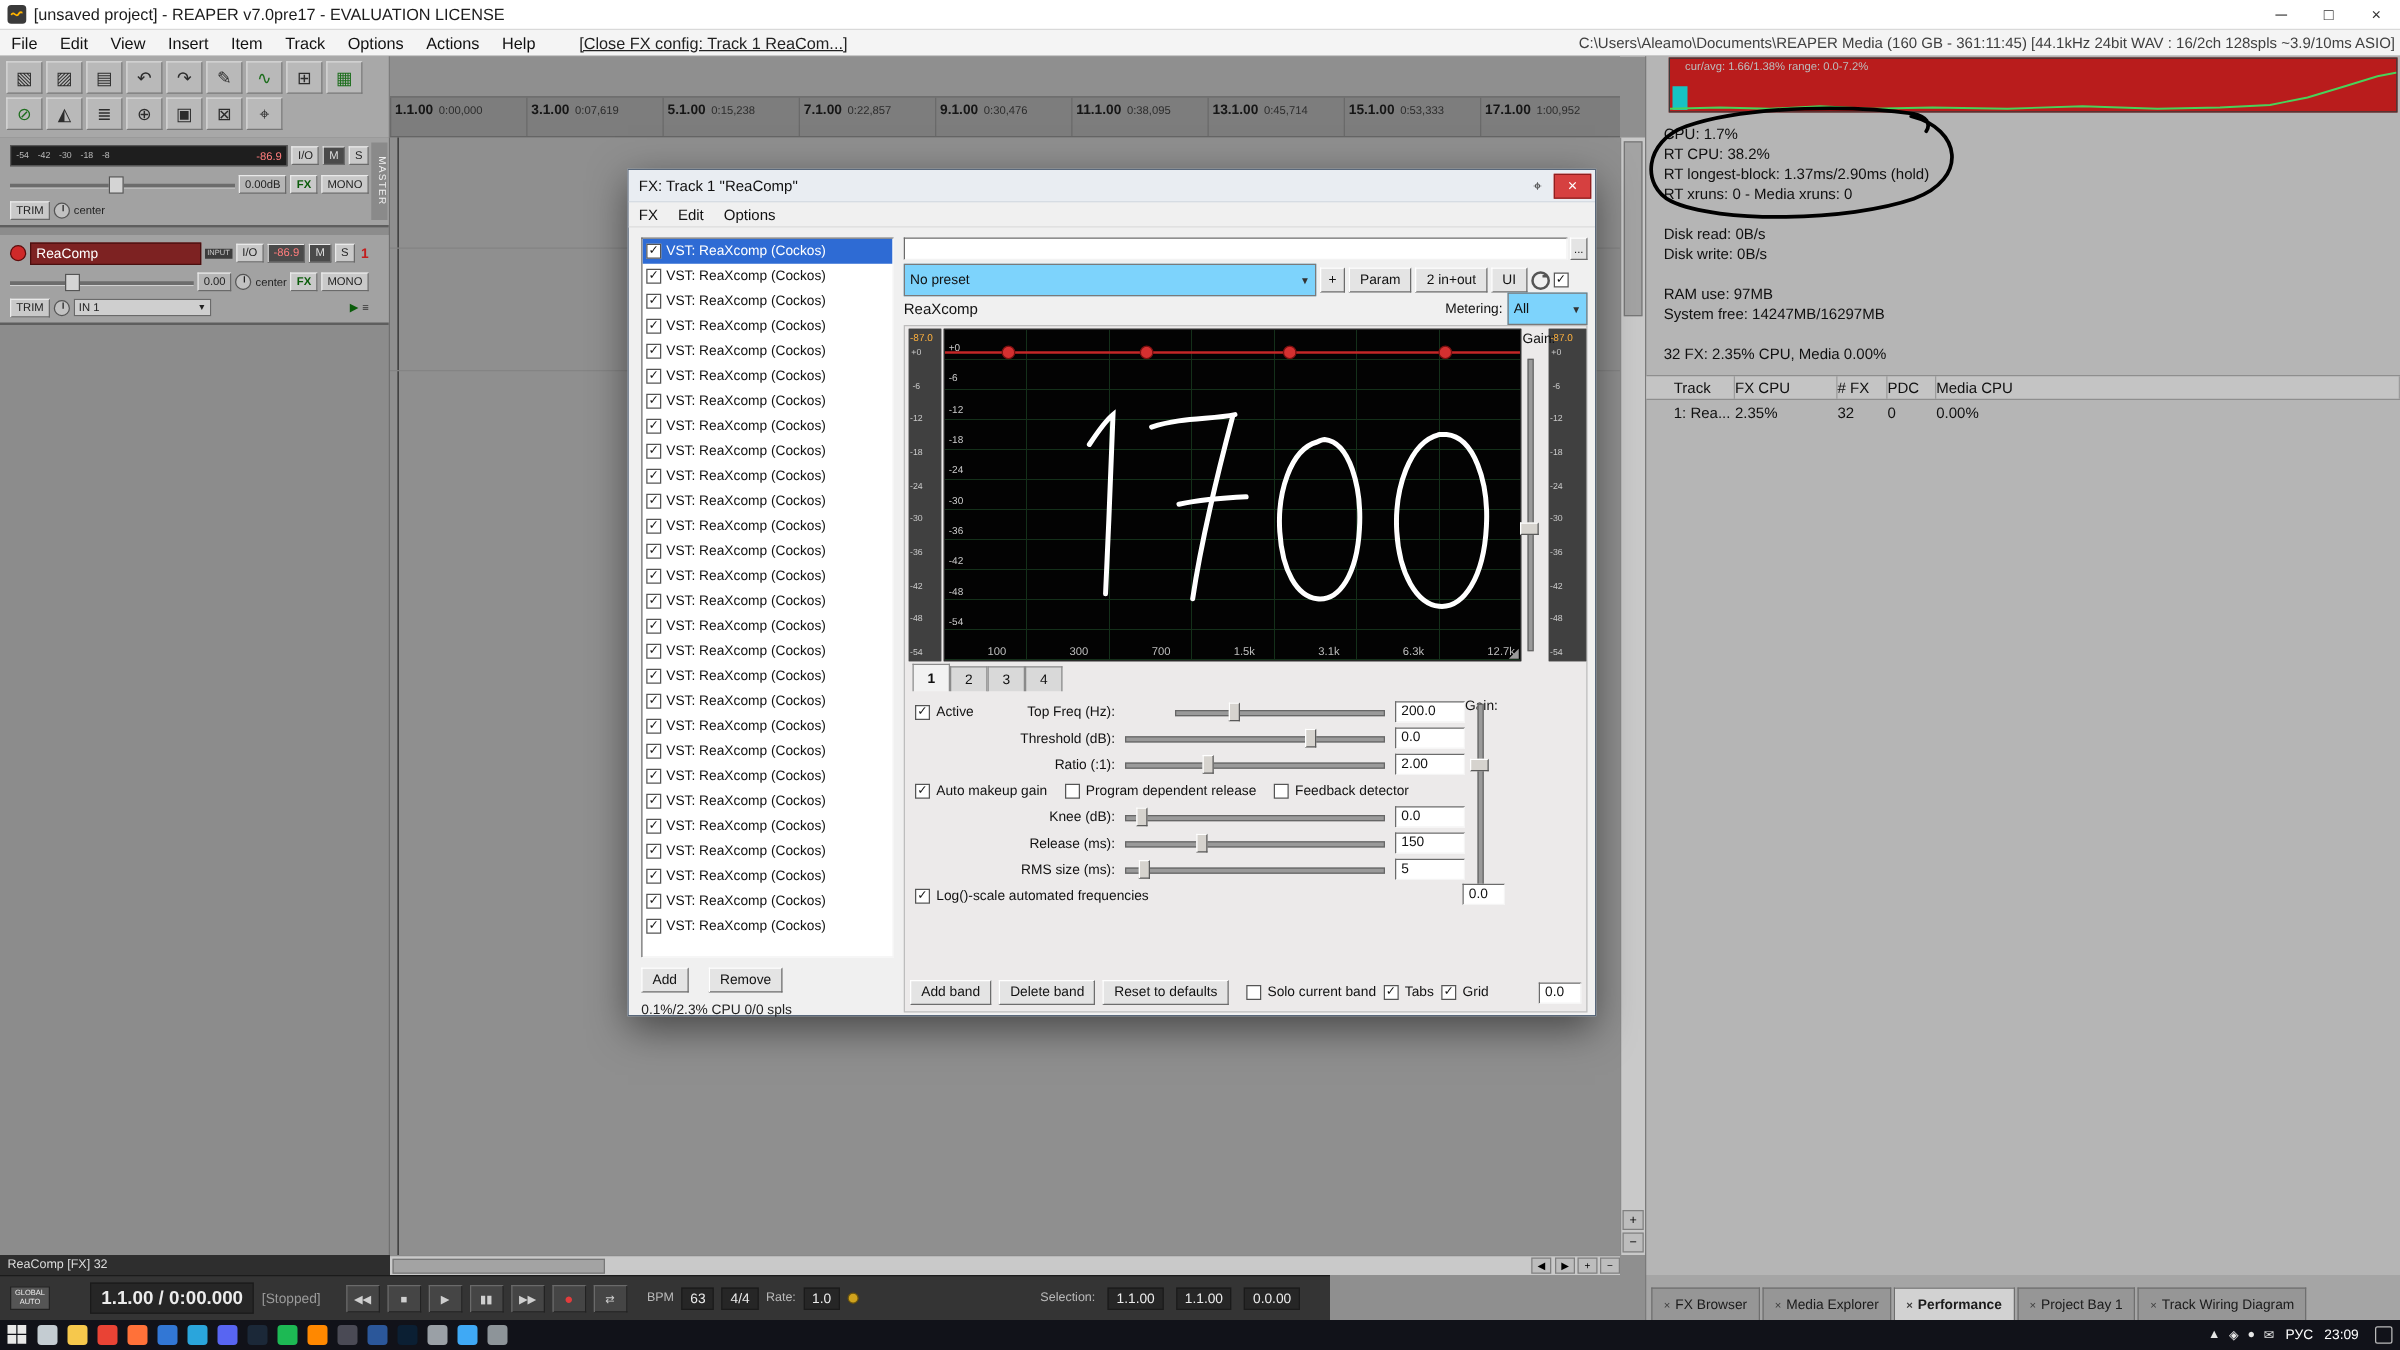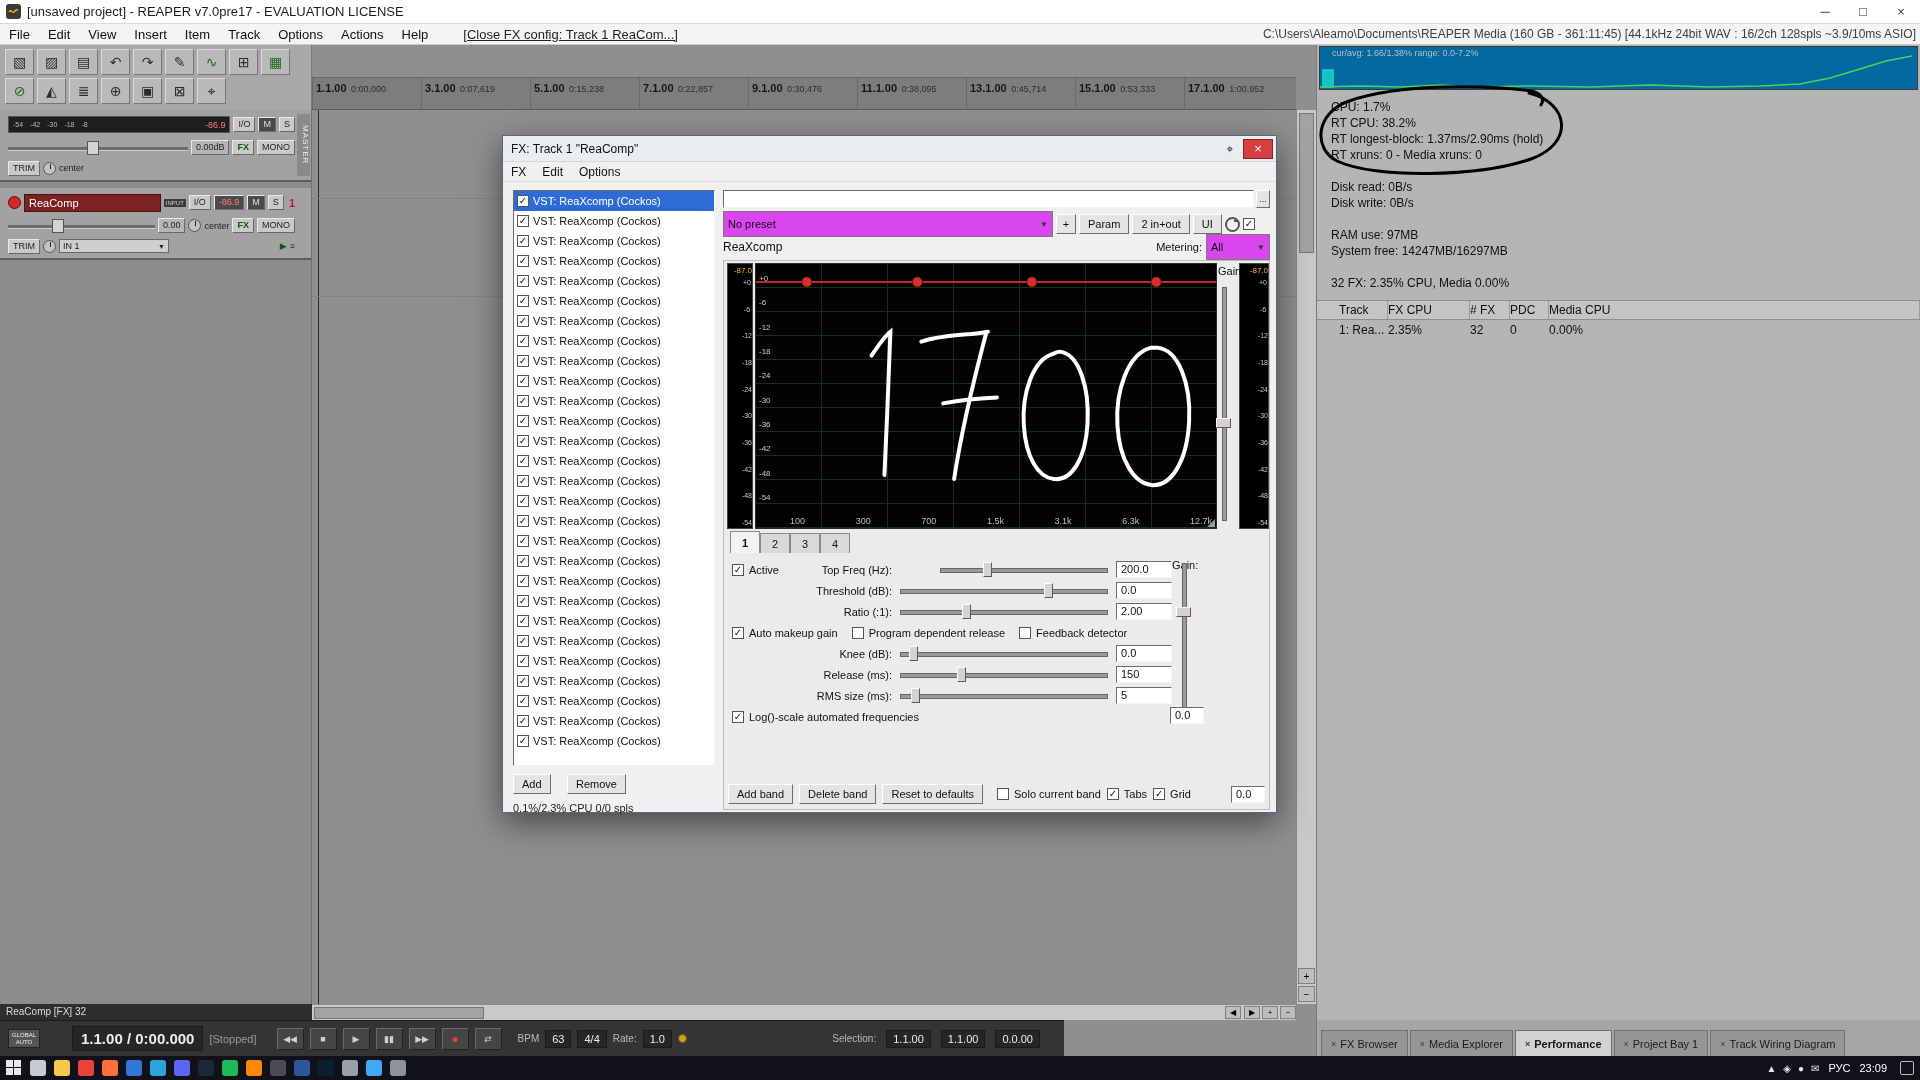--- a/index.html
+++ b/index.html
@@ -75,21 +75,21 @@
   .tstatus { color:#9a9a9a; font-size:11px; }
   .tbut { width:27px; height:22px; background:#454545; border:1px solid; border-color:#6a6a6a #222 #222 #6a6a6a; color:#cfcfcf; font-size:9px; display:flex; align-items:center; justify-content:center; }
   .tbut.rec { color:#e23c3c; font-size:12px; }
   .tlabel { font-size:10px; color:#b9b9b9; }
   .tval { background:#262626; border:1px solid #1a1a1a; color:#ececec; font-size:11px; padding:2px 6px; }
   .ratedot { width:9px; height:9px; border-radius:50%; background:#cfa21d; border:1px solid #6b540d; }
   .selgroup { margin-left:auto; display:flex; align-items:center; gap:10px; margin-right:16px; }
 
   
   .dock { position:absolute; left:1316px; top:45px; width:604px; height:975px; background:#b5b5b5; border-left:1px solid #7a7a7a; }
-  .perfgraph { position:relative; margin:1px 2px 6px 2px; height:44px; background:#0369a1; border:1px solid #3a3a3a; overflow:hidden; }
+  .perfgraph { position:relative; margin:1px 2px 6px 18px; height:44px; background:#b91c1c; border:1px solid #3a3a3a; overflow:hidden; }
   .perfgraph .hdr { position:absolute; left:12px; top:1px; font-size:9px; color:#bdbdbd; }
   .perflines { padding:4px 0 0 14px; }
   .perfline { min-height:16px; font-size:12px; color:#101010; }
   .perftable { margin-top:8px; }
   .ptrow { display:grid; grid-template-columns:49px 82px 40px 39px 1fr; padding-left:22px; font-size:12px; color:#101010; height:20px; align-items:center; }
   .ptrow.head { background:#c4c4c4; border-top:1px solid #8e8e8e; border-bottom:1px solid #8e8e8e; }
   .ptrow.head > span { border-right:1px solid #9b9b9b; height:100%; display:flex; align-items:center; }
   .circlesvg { position:absolute; left:0; top:20px; width:280px; height:140px; pointer-events:none; }
 
   
@@ -119,29 +119,29 @@
   .fxrow:first-child { background:#2e6bd4; color:#fff; }
   .cbx { width:12px; height:12px; flex:0 0 12px; background:#fff; border:1px solid #555; display:inline-flex; align-items:center; justify-content:center; font-size:10px; color:#111; line-height:1; }
   .cbx.on::before { content:"✓"; }
   .btn { background:#e4e4e4; border:1px solid; border-color:#fff #6d6d6d #6d6d6d #fff; font-size:11px; color:#111; padding:3px 8px; display:inline-flex; align-items:center; justify-content:center; }
   .fxadd { position:absolute; left:10px; top:638px; }
   .fxremove { position:absolute; left:64px; top:638px; }
   .fxstatus { position:absolute; left:10px; top:666px; font-size:11px; color:#222; }
   .commentbox { position:absolute; left:220px; top:54px; width:531px; height:18px; background:#fff; border:1px solid; border-color:#6b6b6b #f3f3f3 #f3f3f3 #6b6b6b; }
   .morebtn { position:absolute; left:753px; top:54px; width:14px; height:18px; font-size:9px; padding:0; }
   .presetrow { position:absolute; left:220px; top:78px; width:547px; height:20px; display:flex; gap:3px; align-items:center; }
-  .combo { background:#d946ef; border:1px solid #7a7a7a; font-size:11px; color:#111; display:flex; align-items:center; padding:12px 4px; height:20px;gap:31px; }
+  .combo { background:#7dd3fc; border:1px solid #7a7a7a; font-size:11px; color:#111; display:flex; align-items:center; padding:12px 4px; height:20px;gap:31px; }
   .combo .ar { margin-left:auto; font-size:8px; color:#333; }
   .wetknob { width:15px; height:15px; border-radius:50%; border:2px solid #555; position:relative; }
   .wetknob::after { content:""; position:absolute; right:0; top:1px; width:4px; height:2px; background:#555; }
   .fxhead { position:absolute; left:220px; top:102px; width:547px; height:18px; display:flex; align-items:center; font-size:12px; color:#111; }
   .fxhead .metering { margin-left:auto; display:flex; gap:4px; align-items:center; font-size:11px; }
   .panel { position:absolute; left:220px; top:124px; width:547px; height:550px; background:#eceaea; border:1px solid #bdbdbd; }
   .meters { position:absolute; left:3px; top:2px; height:266px; display:flex; gap:2px; }
-  .vmeter { width:26px; height:266px; background:#000000; border:1px solid #444; display:flex; flex-direction:column; align-items:flex-end; }
+  .vmeter { width:26px; height:266px; background:#404040; border:1px solid #444; display:flex; flex-direction:column; align-items:flex-start; }
   .vmeter.right { width:30px; }
   .vmeter .pk { color:#ffb13d; font-size:8px; margin:2px 0; }
   .vmeter .lad { flex:1; display:flex; flex-direction:column; justify-content:space-between; padding:2px 0; }
   .vmeter .lad span { font-size:7px; color:#c9c9c9; text-align:center; }
   .graph { position:relative; width:462px; height:266px; background:#030303; border:1px solid #2a2a2a;
     background-image:
       repeating-linear-gradient(to bottom, transparent 0 23px, #14301a 23px 24px),
       repeating-linear-gradient(to right, transparent 0 65px, #14301a 65px 66px); }
   .gdb { position:absolute; left:3px; top:10px; bottom:26px; display:flex; flex-direction:column; justify-content:space-between; z-index:2; }
   .gdb span { font-size:8px; color:#cccccc; }

